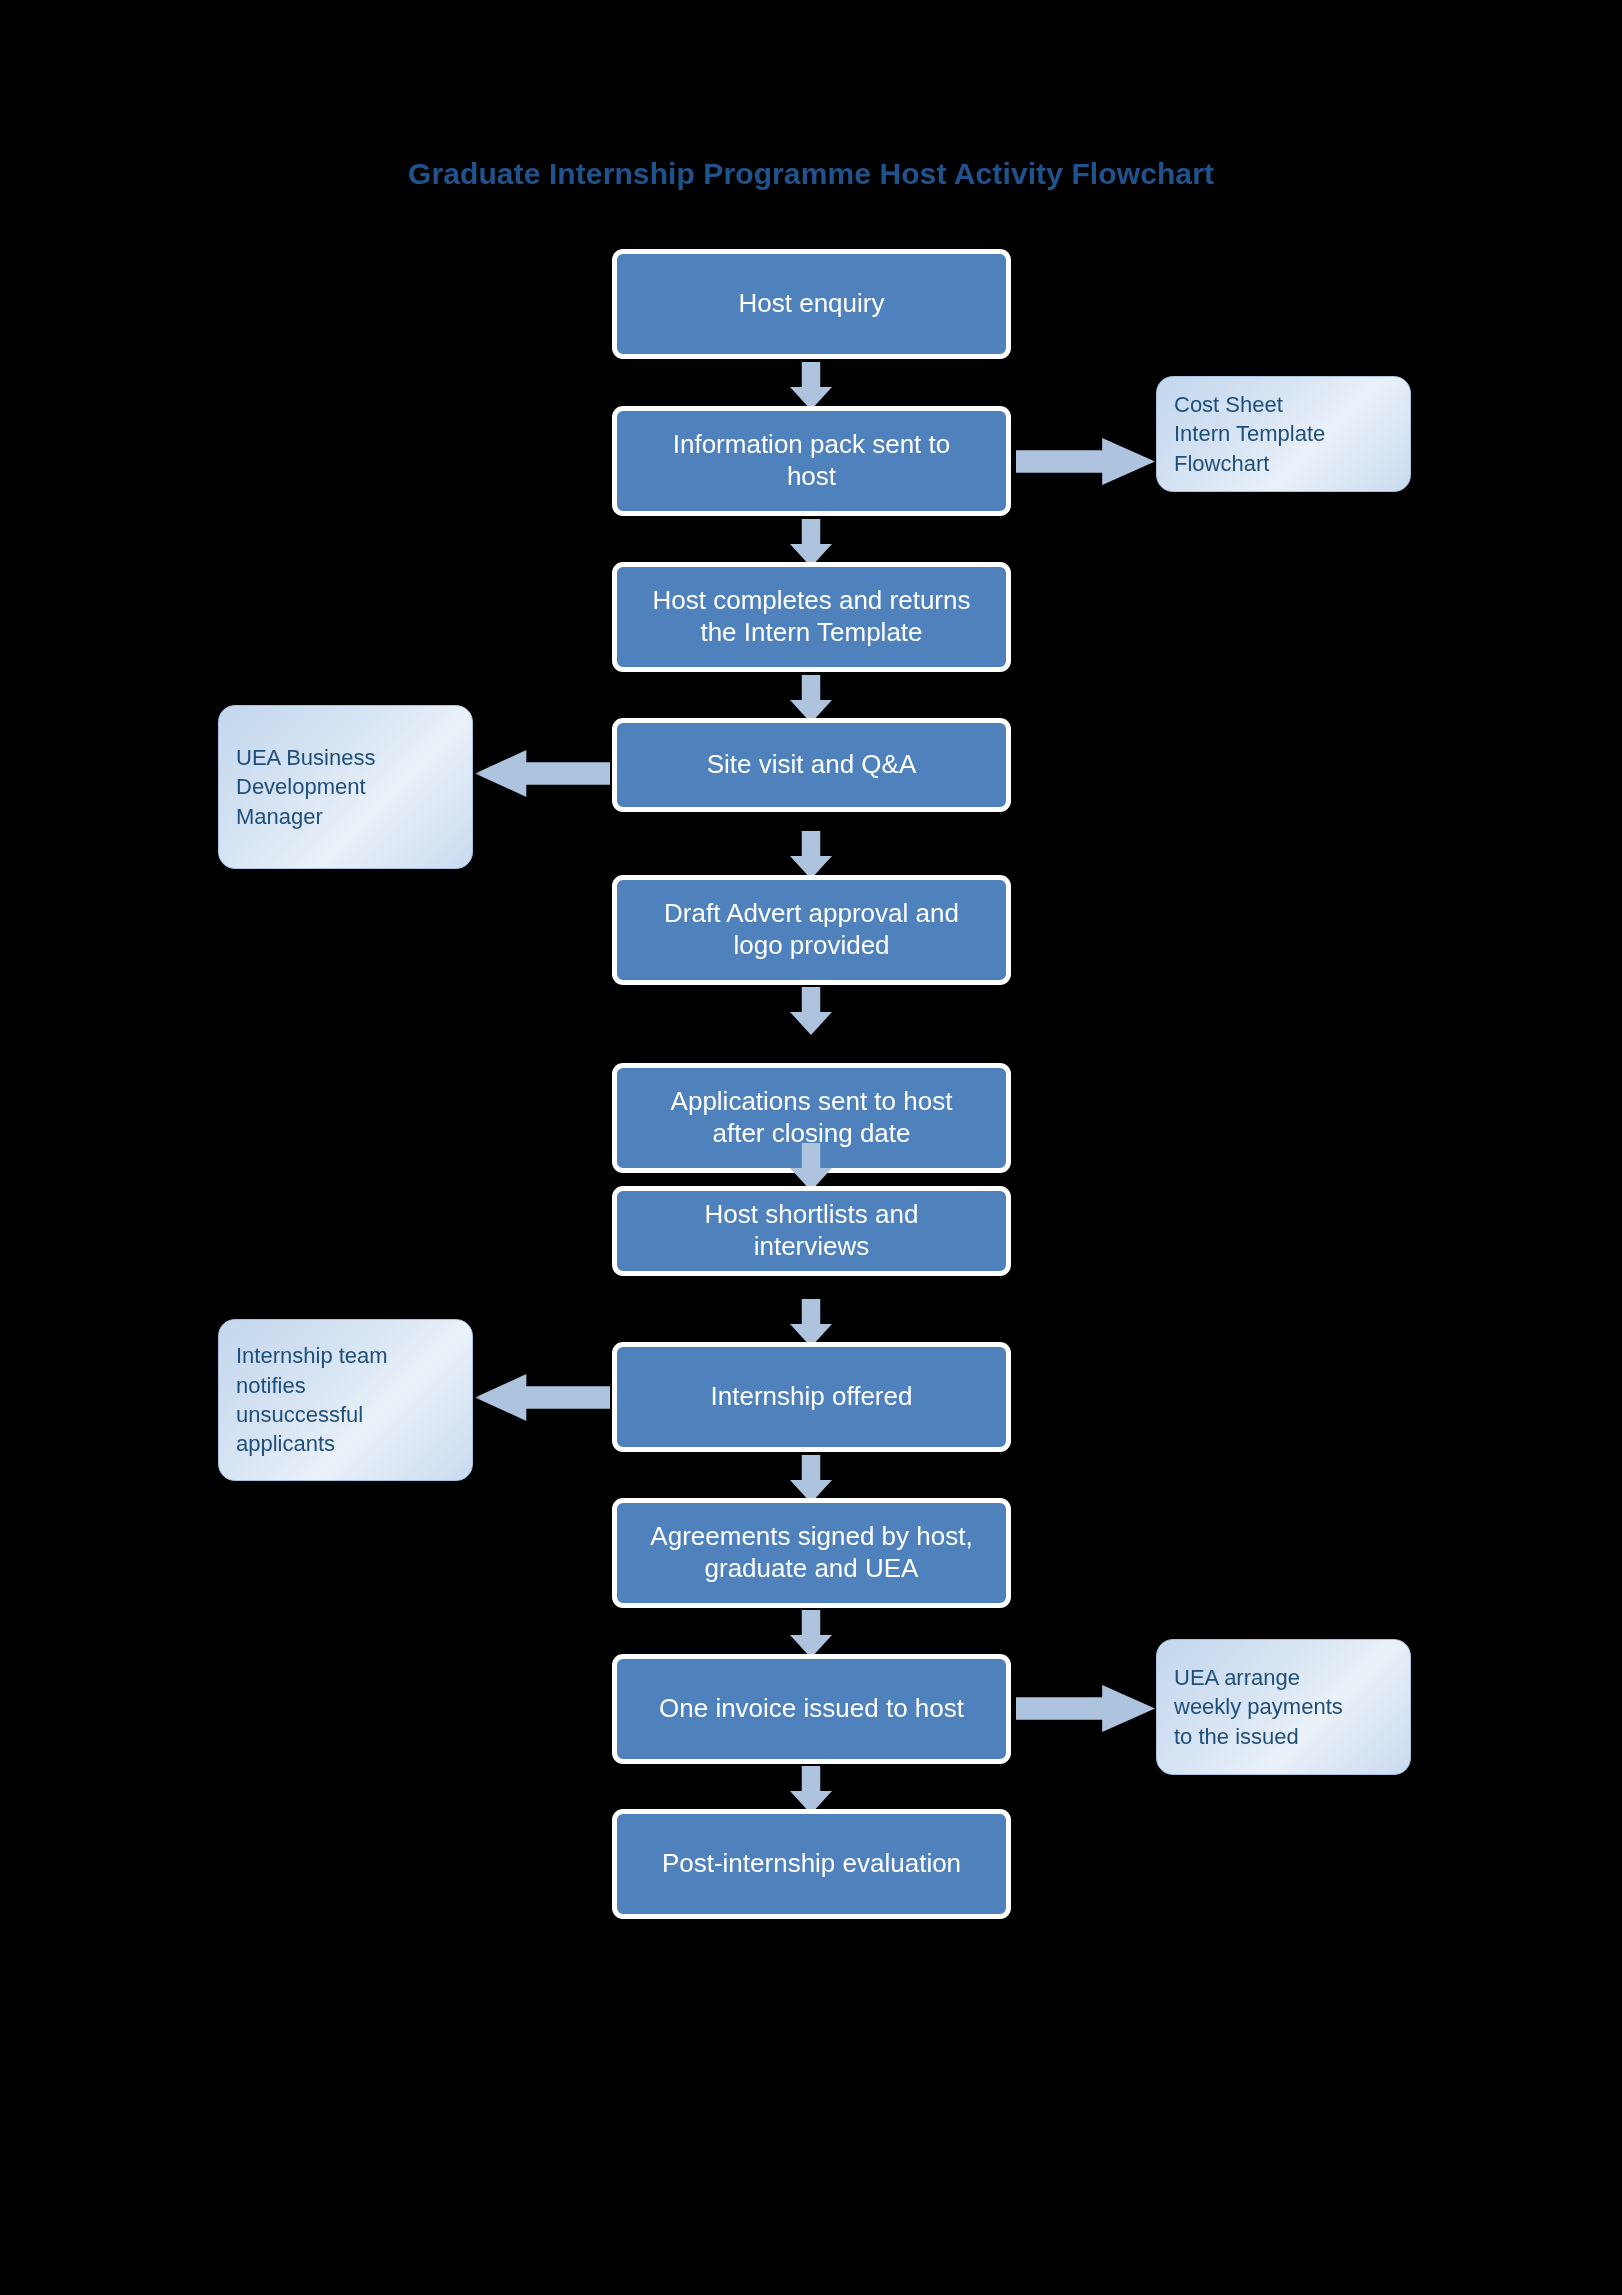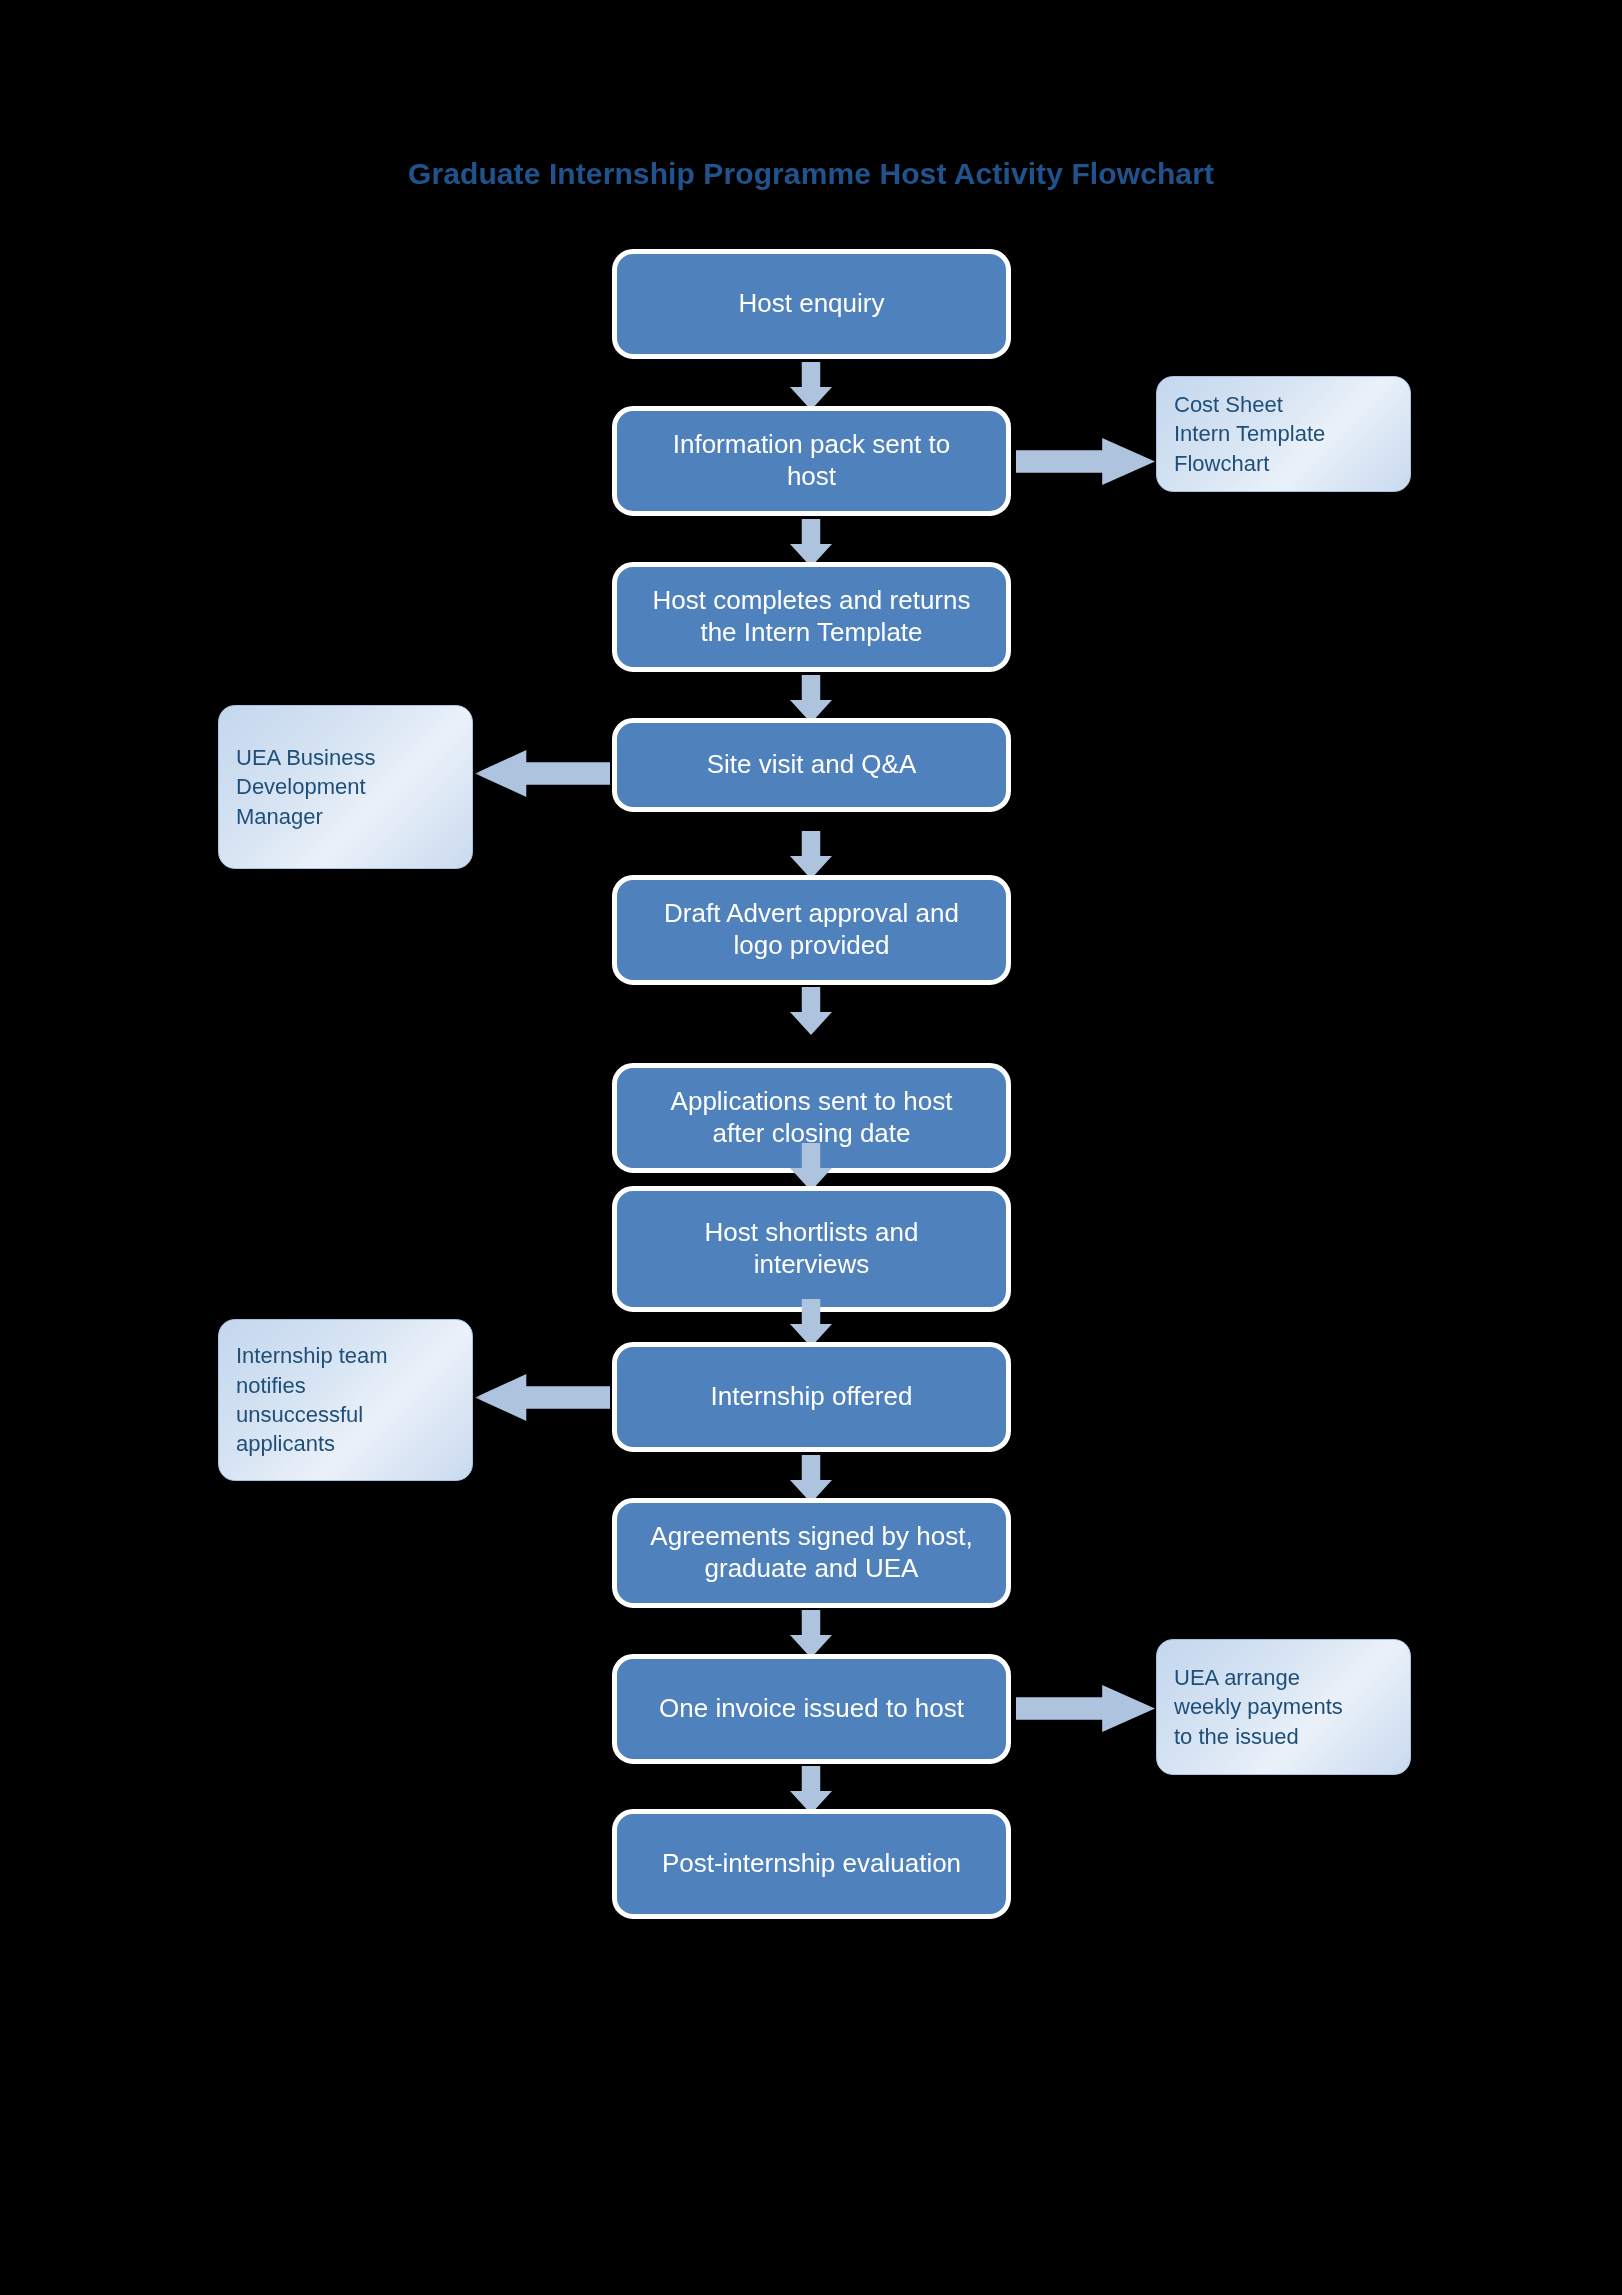--- a/index.html
+++ b/index.html
@@ -19,21 +19,21 @@
     white-space:nowrap;
   }
 
   
   .pbox{
     position:absolute;
     width:399px;
     box-sizing:border-box;
     background:#4F81BD;
     border:5.9px solid #FFFFFF;
-    border-radius:21px;
+    border-radius:11px;
     color:#FFFFFF;
     font-size:26px;
     line-height:1.22;
     display:flex;align-items:center;justify-content:center;
     text-align:center;
     padding:3.9px 11.8px;
   }
   .pbox span{display:block;}
 
   
@@ -128,21 +128,21 @@
 
   <div class="pbox" style="left: 612px; top: 1031px; height: 110px; background: rgb(79, 129, 189); border-color: rgb(255, 255, 255); color: rgb(255, 255, 255); margin-top: 32px;">
     <div>
       <span>Applications sent to host</span>
       <span>after closing date</span>
     </div>
   </div>
 
   <div class="darrow" style="left: 790px; top: 1143px; background: rgb(174, 195, 222);"></div>
 
-  <div class="pbox" style="left: 612px; top: 1186px; height: 126px; background: rgb(79, 129, 189); border-color: rgb(255, 255, 255); color: rgb(255, 255, 255);">
+  <div class="pbox" style="left: 612px; top: 1186px; height: 90px; background: rgb(79, 129, 189); border-color: rgb(255, 255, 255); color: rgb(255, 255, 255);">
     <div>
       <span>Host shortlists and</span>
       <span>interviews</span>
     </div>
   </div>
 
   <div class="darrow" style="left: 790px; top: 1299px; background: rgb(174, 195, 222);"></div>
 
   <div class="pbox" style="left: 612px; top: 1342px; height: 110px; background: rgb(79, 129, 189); border-color: rgb(255, 255, 255); color: rgb(255, 255, 255);">
     <div>

